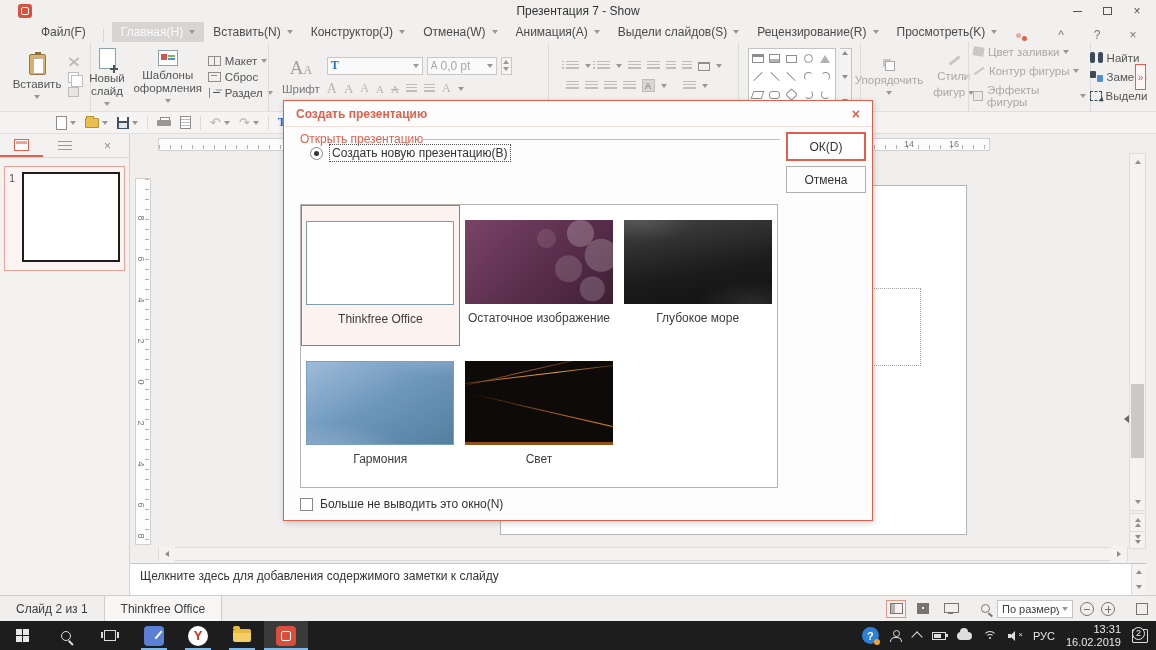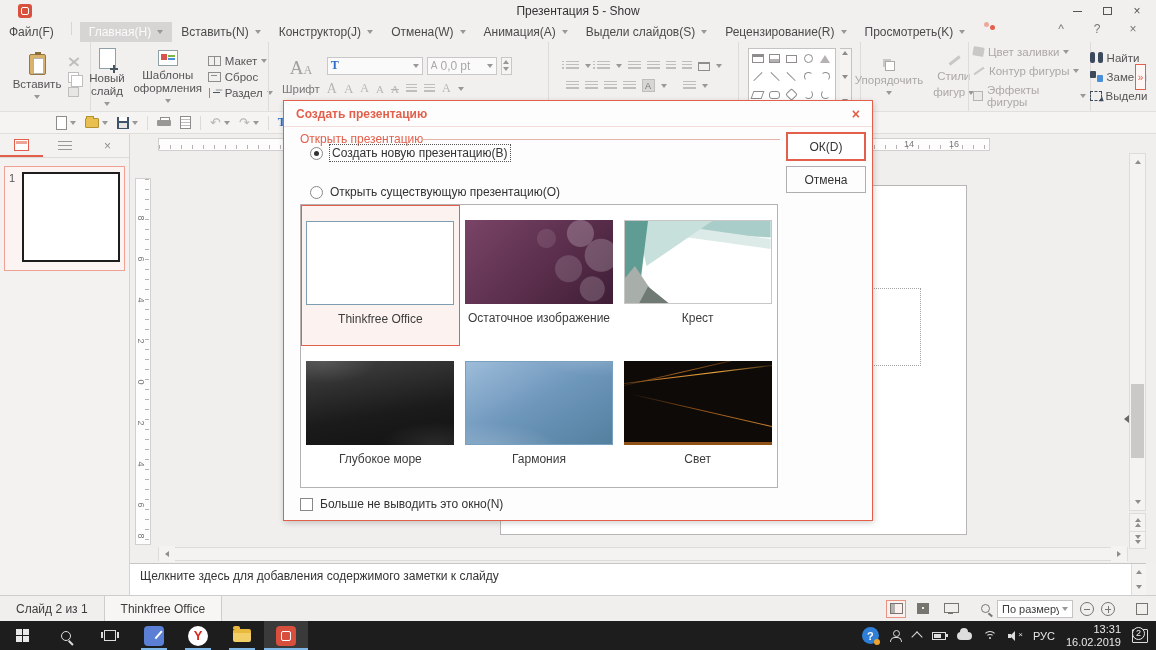--- a/index.html
+++ b/index.html
@@ -9,21 +9,21 @@
   
   .tbar{height:22px;display:flex;align-items:center;position:relative;background:#f2f0ef}
   .appico{width:14px;height:14px;margin-left:18px;background:#d9503c;border-radius:3px;position:relative}
   .appico::after{content:'';position:absolute;left:3px;top:3px;width:6px;height:6px;border:1.5px solid #fff;border-radius:2px}
   .wtitle{position:absolute;left:0;right:0;text-align:center;color:#333;pointer-events:none}
   .wbtns{margin-left:auto;display:flex;gap:0;margin-right:4px}
   .wb{width:30px;height:20px;display:flex;align-items:center;justify-content:center;color:#555}
   .mini{width:9px;height:1px;background:#555}
   .resto{width:9px;height:8px;border:1px solid #555}
   
-  .mbar{height:20px;display:flex;align-items:flex-start;padding-left:0}
+  .mbar{height:20px;display:flex;align-items:flex-end;padding-left:32px}
   .mitem{height:20px;padding:0 9px;display:flex;align-items:center;gap:6px;color:#4a4a4a;cursor:default}
   .mitem.active{background:#d7d5d4;color:#fbfafa}
   .da{width:0;height:0;border-left:3px solid transparent;border-right:3px solid transparent;border-top:4px solid #9a9896}
   .msep{width:1px;height:13px;background:#d8d6d5;margin:0 8px}
   .paw{width:11px;height:9px;margin-left:10px;position:relative}
   .paw::before,.paw::after{content:'';position:absolute;width:5px;height:5px;border-radius:50%;background:#eca89e}
   .paw::after{left:6px;top:3px;background:#e2604b}
   .mright{margin-left:auto;display:flex;gap:10px;margin-right:10px;color:#777}
   .mrb{width:26px;text-align:center}
   
@@ -266,21 +266,21 @@
   .chk-row{position:absolute;left:16px;top:396px;display:flex;align-items:center;gap:7px;color:#333}
   .chk{width:13px;height:13px;border:1px solid #8a8886;background:#fff;flex:none}
 </style>
 </head>
 <body>
 
 <div id="app">
 
   <div class="tbar">
     <span class="appico"></span>
-    <span class="wtitle">Презентация 5 - Show</span>
+    <span class="wtitle">Презентация 7 - Show</span>
     <span class="wbtns">
       <span class="wb">
           <span class="mini"></span>
         </span>
       <span class="wb">
           <span class="resto"></span>
         </span>
       <span class="wb">
           <span>×</span>
         </span>
@@ -740,47 +740,32 @@
     <div class="dhead">
       <span class="dtitle">Создать презентацию</span>
       <span class="dclose">×</span>
     </div>
     <span class="gtitle">Открыть презентацию</span>
     <span class="gline"></span>
     <div class="radio-row" style="top:44px">
       <span class="rdo on"></span>
       <span class="focus-dot">Создать новую презентацию(В)</span>
     </div>
-    <div class="radio-row" style="top:84px">
-      <span class="rdo"></span>
-      <span>Открыть существующую презентацию(О)</span>
-    </div>
     <span class="okbtn">ОК(D)</span>
     <span class="cnbtn">Отмена</span>
     <div class="tplbox">
       <div class="cell sel">
         <span class="thumb t0"></span>
         <span class="cap">Thinkfree Office</span>
       </div>
       <div class="cell">
         <span class="thumb t1"></span>
         <span class="cap">Остаточное изображение</span>
       </div>
       <div class="cell">
-        <span class="thumb t2">
-            <i class="k3"></i>
-            <i class="k4"></i>
-            <i class="k2"></i>
-            <i class="k1"></i>
-            <i class="k5"></i>
-            <i class="k6"></i>
-          </span>
-        <span class="cap">Крест</span>
-      </div>
-      <div class="cell">
         <span class="thumb t3"></span>
         <span class="cap">Глубокое море</span>
       </div>
       <div class="cell">
         <span class="thumb t4"></span>
         <span class="cap">Гармония</span>
       </div>
       <div class="cell">
         <span class="thumb t5">
             <i class="l1"></i>

